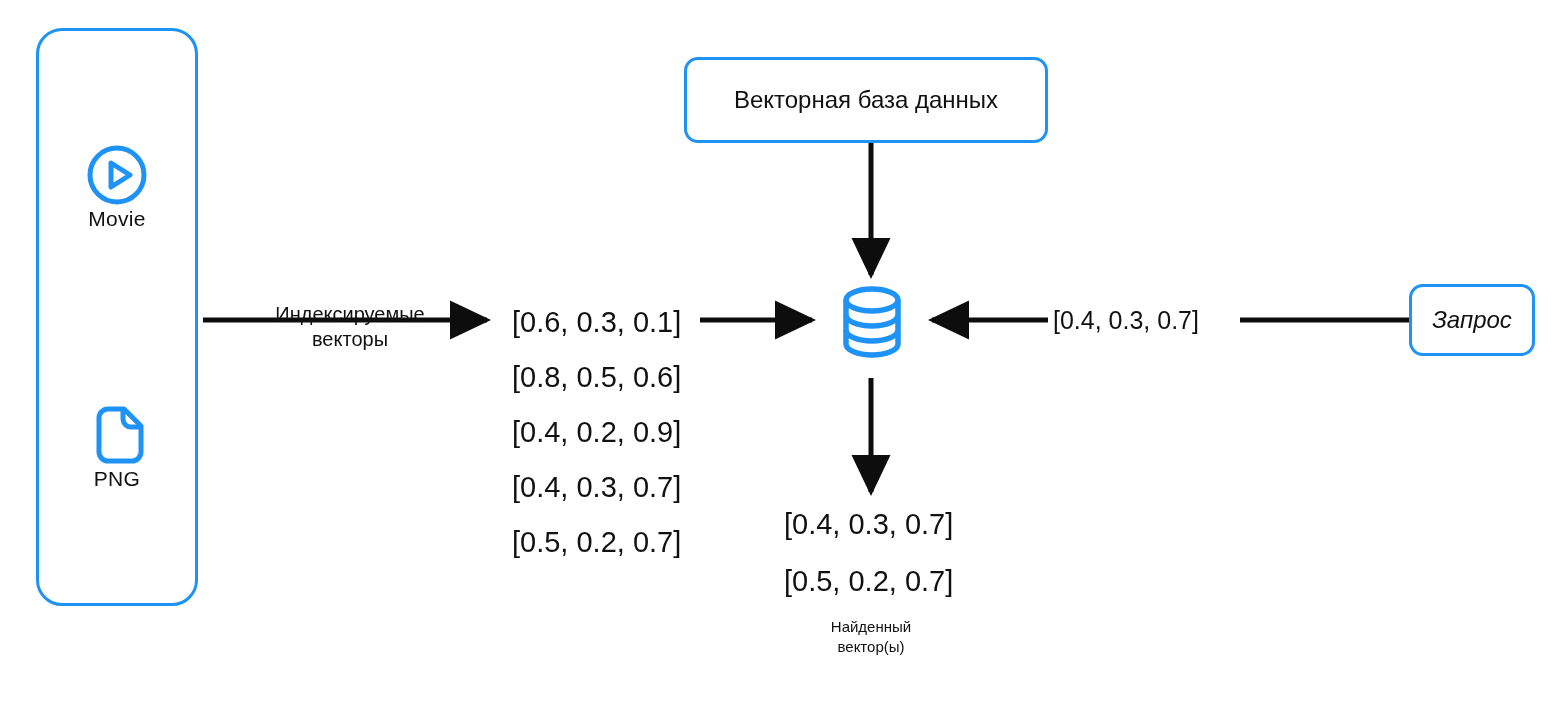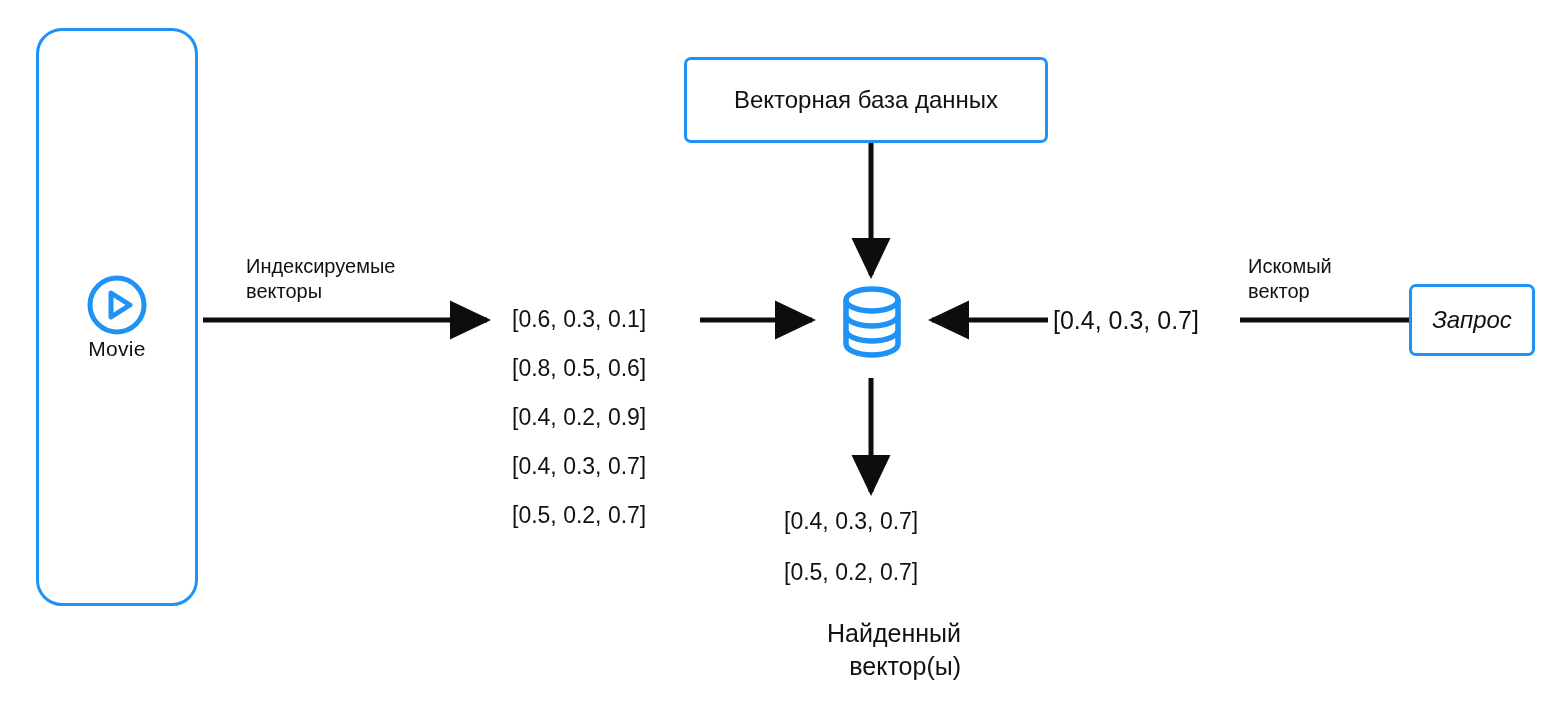--- a/index.html
+++ b/index.html
@@ -18,21 +18,21 @@
     height: 714px;
     background: #ffffff;
     overflow: hidden;
   }
 
   
   .rbox {
     position: absolute;
     box-sizing: border-box;
     border: 3px solid #1f93f5;
-    border-radius: 7px;
+    border-radius: 14px;
     background: #ffffff;
     display: flex;
     align-items: center;
     justify-content: center;
   }
   .rbox .boxlabel {
     font-size: 24px;
     line-height: 1.2;
     color: #111111;
     white-space: nowrap;
@@ -66,46 +66,48 @@
     letter-spacing: 0.3px;
   }
   .icon-svg { display: block; }
 
   
   .edge-label {
     position: absolute;
     font-size: 20px;
     line-height: 1.25;
     color: #111111;
+    text-align: center;
     white-space: pre-line;
+    margin-top: 48px;
   }
   .vec {
     position: absolute;
     font-size: 25px;
     line-height: 1;
     color: #111111;
     white-space: nowrap;
   }
   .veclist {
     position: absolute;
     display: flex;
     flex-direction: column;
   }
   .veclist .vecrow {
-    font-size: 23px;
+    font-size: 29px;
     line-height: 1;
     color: #111111;
     white-space: nowrap;
   }
   .caption {
     position: absolute;
-    font-size: 25px;
+    font-size: 15px;
     line-height: 1.3;
     color: #111111;
-    text-align: right;
+    text-align: center;
     white-space: pre-line;
   }
 
   
   #wires {
     position: absolute;
     left: 0; top: 0;
     width: 1560px;
     height: 714px;
     pointer-events: none;
@@ -160,20 +162,30 @@
       <span class="icon">
         <svg class="icon-svg" width="64" height="64" viewBox="0 0 64 64" xmlns="http://www.w3.org/2000/svg">
           <circle cx="32" cy="32" r="27" fill="none" stroke="#1f93f5" stroke-width="5"></circle>
           <path d="M26 20 L45 32 L26 44 Z" fill="none" stroke="#1f93f5" stroke-width="5" stroke-linejoin="round"></path>
         </svg>
       </span>
       <span class="itemlabel">Movie</span>
     </div>
 
 
+    <div class="source-item">
+      <span class="icon">
+        <svg class="icon-svg" width="64" height="64" viewBox="0 0 64 64" xmlns="http://www.w3.org/2000/svg">
+          <path d="M14 15 a9 9 0 0 1 9 -9 L39 6 L56 23 L56 49 a9 9 0 0 1 -9 9 L23 58
+                   a9 9 0 0 1 -9 -9 Z" fill="none" stroke="#1f93f5" stroke-width="5" stroke-linejoin="round"></path>
+          <path d="M38 6 L38 16 a8 8 0 0 0 8 8 L56 24" fill="none" stroke="#1f93f5" stroke-width="5" stroke-linejoin="round"></path>
+        </svg>
+      </span>
+      <span class="itemlabel">PNG</span>
+    </div>
 
   </div>
 
   <div class="edge-label" style="left:246px; top:254px; width:208px;">Индексируемые
 векторы</div>
 
   <div class="veclist" style="left:512px; top:308px; gap:26px;">
     <span class="vecrow">[0.6, 0.3, 0.1]</span>
     <span class="vecrow">[0.8, 0.5, 0.6]</span>
     <span class="vecrow">[0.4, 0.2, 0.9]</span>
@@ -189,22 +201,20 @@
     <svg class="icon-svg" width="68" height="74" viewBox="0 0 68 74" xmlns="http://www.w3.org/2000/svg">
       <ellipse cx="34" cy="15" rx="26" ry="11" fill="none" stroke="#1f93f5" stroke-width="5.5"></ellipse>
       <path d="M8 15 L8 59 a26 11 0 0 0 52 0 L60 15" fill="none" stroke="#1f93f5" stroke-width="5.5"></path>
       <path d="M8 30 a26 11 0 0 0 52 0" fill="none" stroke="#1f93f5" stroke-width="5.5"></path>
       <path d="M8 45 a26 11 0 0 0 52 0" fill="none" stroke="#1f93f5" stroke-width="5.5"></path>
     </svg>
   </div>
 
   <div class="vec" style="left:1053px; top:308px;">[0.4, 0.3, 0.7]</div>
 
-  <div class="edge-label" style="left:1248px; top:254px; width:154px;">Искомый
-вектор</div>
 
   <div class="rbox" style="left:1409px; top:284px; width:126px; height:72px;font-style:italic;">
     <span class="boxlabel">Запрос</span>
   </div>
 
   <div class="veclist" style="left:784px; top:510px; gap:28px;">
     <span class="vecrow">[0.4, 0.3, 0.7]</span>
     <span class="vecrow">[0.5, 0.2, 0.7]</span>
   </div>
 

